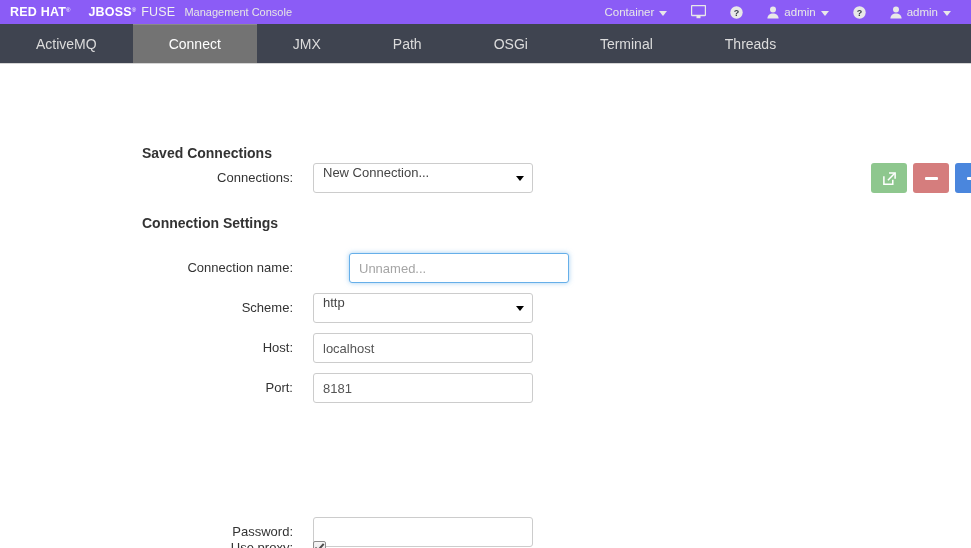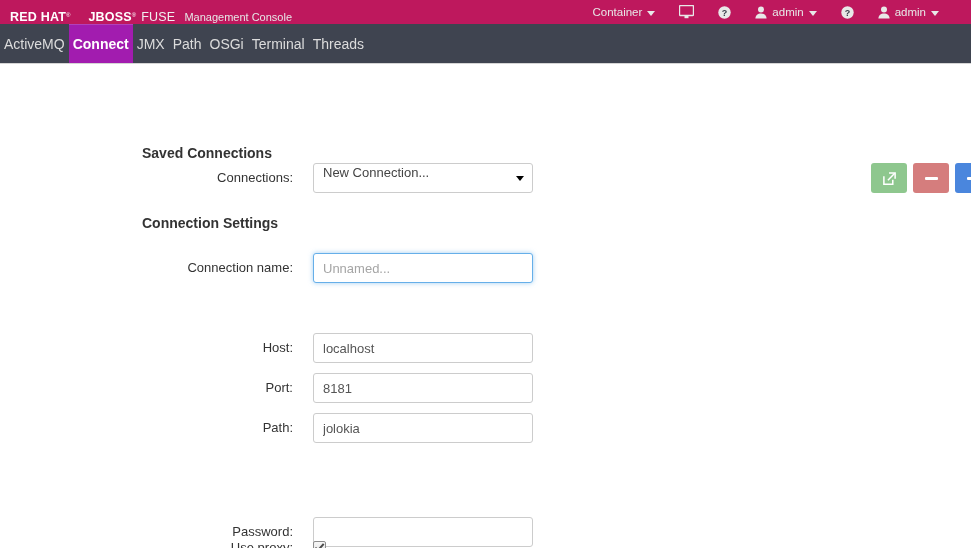--- a/index.html
+++ b/index.html
@@ -7,24 +7,24 @@
     margin: 0; padding: 0;
     width: 971px; height: 548px;
     background: #ffffff;
     font-family: "Liberation Sans", sans-serif;
     overflow: hidden;
   }
 
   
   .brandbar {
     height: 24px;
-    background: #be185d;
-    display: flex;
-    align-items: flex-end;
-    padding: 0 20px 0 10px;
+    background: #8b5cf6;
+    display: flex;
+    align-items: center;
+    padding: 0 8px 0 10px;
     color: #ffffff;
   }
   .brand {
     display: flex;
     align-items: baseline;
     white-space: nowrap;
   }
   .brand-red {
     font-size: 12.5px;
     font-weight: bold;
@@ -83,30 +83,30 @@
   .tabbar {
     height: 40px;
     background: #3f4450;
     display: flex;
     align-items: stretch;
     border-bottom: 1px solid #d5d5d5;
   }
   .tab {
     display: flex;
     align-items: center;
-    padding: 0 4px;
+    padding: 0 36px;
     font-size: 14px;
     color: #dcdcdc;
     cursor: pointer;
     white-space: nowrap;
   }
   .tab.active {
-    background: #a21caf;
+    background: #737373;
     color: #ffffff;
-    font-weight: bold;
+    font-weight: normal;
     box-shadow: inset 0 1px 0 rgba(255,255,255,0.16);
   }
 
   
   .page { padding: 0; background: #fff; height: 484px; position: relative; }
 
   .section-title {
     position: absolute;
     font-size: 14px;
     font-weight: bold;
@@ -142,20 +142,21 @@
     font-size: 13px;
     color: #555555;
     padding: 0 9px;
     font-family: "Liberation Sans", sans-serif;
     outline: none;
   }
   .inp::placeholder { color: #a5a5a5; }
   .inp.focused {
     border-color: #66afe9;
     box-shadow: 0 0 5px rgba(102,175,233,.6);
+    margin-left: 36px;
   }
 
   .sel {
     width: 220px;
     height: 30px;
     border: 1px solid #cccccc;
     border-radius: 3px;
     background: #ffffff;
     font-size: 13px;
     color: #444444;
@@ -353,41 +354,44 @@
 
   <div class="section-title" id="settings-title">Connection Settings</div>
 
   <div class="form-row" style="top:189px">
     <div class="f-label">Connection name:</div>
     <div class="f-ctrl">
       <input class="inp focused" type="text" autofocus="" placeholder="Unnamed..." style="">
     </div>
   </div>
 
+  <div class="form-row" style="top:229px">
+    <div class="f-label">Scheme:</div>
+    <div class="f-ctrl">
+      <div class="sel">
+        <span>http</span>
+        <span class="sel-arrow"></span>
+      </div>
+    </div>
+  </div>
 
   <div class="form-row" style="top:269px">
     <div class="f-label">Host:</div>
     <div class="f-ctrl">
       <input class="inp" type="text" value="localhost" style="">
     </div>
   </div>
 
   <div class="form-row" style="top:309px">
     <div class="f-label">Port:</div>
     <div class="f-ctrl">
       <input class="inp" type="text" value="8181" style="">
     </div>
   </div>
 
-  <div class="form-row" style="top:349px">
-    <div class="f-label">Path:</div>
-    <div class="f-ctrl">
-      <input class="inp" type="text" value="jolokia" style="">
-    </div>
-  </div>
 
 
   <div class="form-row" style="top:453px">
     <div class="f-label">Password:</div>
     <div class="f-ctrl">
       <input class="inp" type="password" style="">
     </div>
   </div>
 
   <div class="form-row" style="top:469px">

